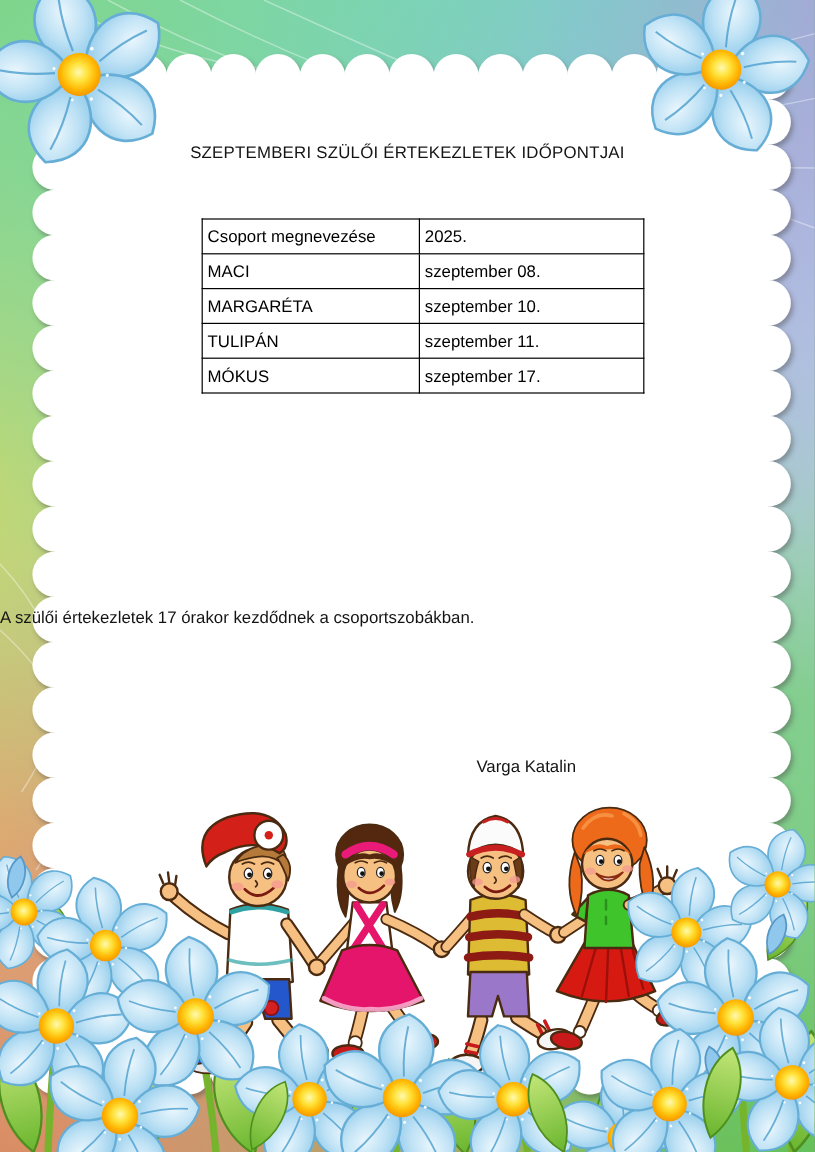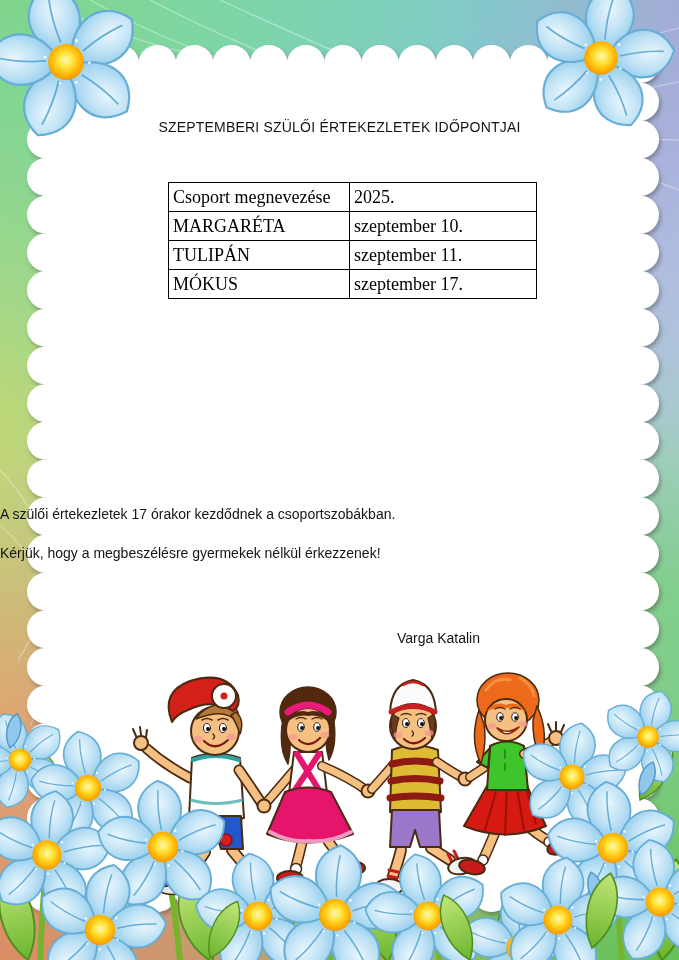--- a/index.html
+++ b/index.html
@@ -17,21 +17,21 @@
       radial-gradient(circle at 108% 65%, #7fcf8e 0%, rgba(127,207,142,0) 40%),
       radial-gradient(circle at 104% 104%, #5fbf52 0%, rgba(95,191,82,0) 48%),
       radial-gradient(circle at 50% 112%, #c9b47b 0%, rgba(201,180,123,0) 34%),
       linear-gradient(135deg,#8fd9a0 0%, #7fd4c8 30%, #9fc3dd 55%, #a8d0a0 80%, #7fc56a 100%);
   }
   .layer{position:absolute;left:0;top:0;width:679px;height:960px;pointer-events:none;}
   .content{position:absolute;left:0;top:0;width:679px;height:688px;z-index:3;}
   .title{position:absolute;top:119px;left:0;width:100%;text-align:center;
          font-size:14px;letter-spacing:.2px;color:#141414;}
   table.sched{position:absolute;left:168px;top:182px;width:350px;border-collapse:collapse;
-              table-layout:fixed;font-size:18px;color:#000;background:transparent;font-family:Liberation Serif, serif;}
+              table-layout:fixed;font-size:14px;color:#000;background:transparent;}
   table.sched td{border:1px solid #000;padding:2px 4px;height:24px;vertical-align:middle;
                  white-space:nowrap;overflow:hidden;}
   td.c1{width:172px;} td.c2{width:178px;margin-top:48px;}
   .bold{font-weight:bold;}
   .dline{line-height:27px;}
   .note{position:absolute;left:0;width:100%;font-size:14px;color:#141414;}
   .note1{top:506px;} .note2{top:545px;}
   .signature{position:absolute;top:630px;left:397px;font-size:14px;color:#141414;}
 </style>
 </head>
@@ -139,36 +139,39 @@
   <div class="content">
     <div class="title">SZEPTEMBERI SZÜLŐI ÉRTEKEZLETEK IDŐPONTJAI</div>
 
     <table class="sched">
       <tbody>
           <tr>
         <td class="c1">Csoport megnevezése</td>
         <td class="c2">2025.</td>
       </tr>
       <tr>
+        <td class="c1">MACI</td>
+        <td class="c2">szeptember 08.</td>
+      </tr>
+      <tr>
         <td class="c1">MARGARÉTA</td>
         <td class="c2">szeptember 10.</td>
       </tr>
       <tr>
         <td class="c1">TULIPÁN</td>
         <td class="c2">szeptember 11.</td>
       </tr>
       <tr>
         <td class="c1">MÓKUS</td>
         <td class="c2">szeptember 17.</td>
       </tr>
     </tbody>
       </table>
 
     <div class="note note1">A szülői értekezletek 17 órakor kezdődnek a csoportszobákban.</div>
-    <div class="note note2">Kérjük, hogy a megbeszélésre gyermekek nélkül érkezzenek!</div>
     <div class="signature">Varga Katalin</div>
   </div>
 
   <svg class="layer" style="z-index:4" viewBox="0 0 679 960">
     <defs>
       <radialGradient id="gc" cx="50%" cy="45%" r="60%">
         <stop offset="0%" stop-color="#fff9b0"></stop>
           <stop offset="35%" stop-color="#ffe23a"></stop>
         <stop offset="70%" stop-color="#ffb400"></stop>
           <stop offset="100%" stop-color="#f08c00"></stop>

